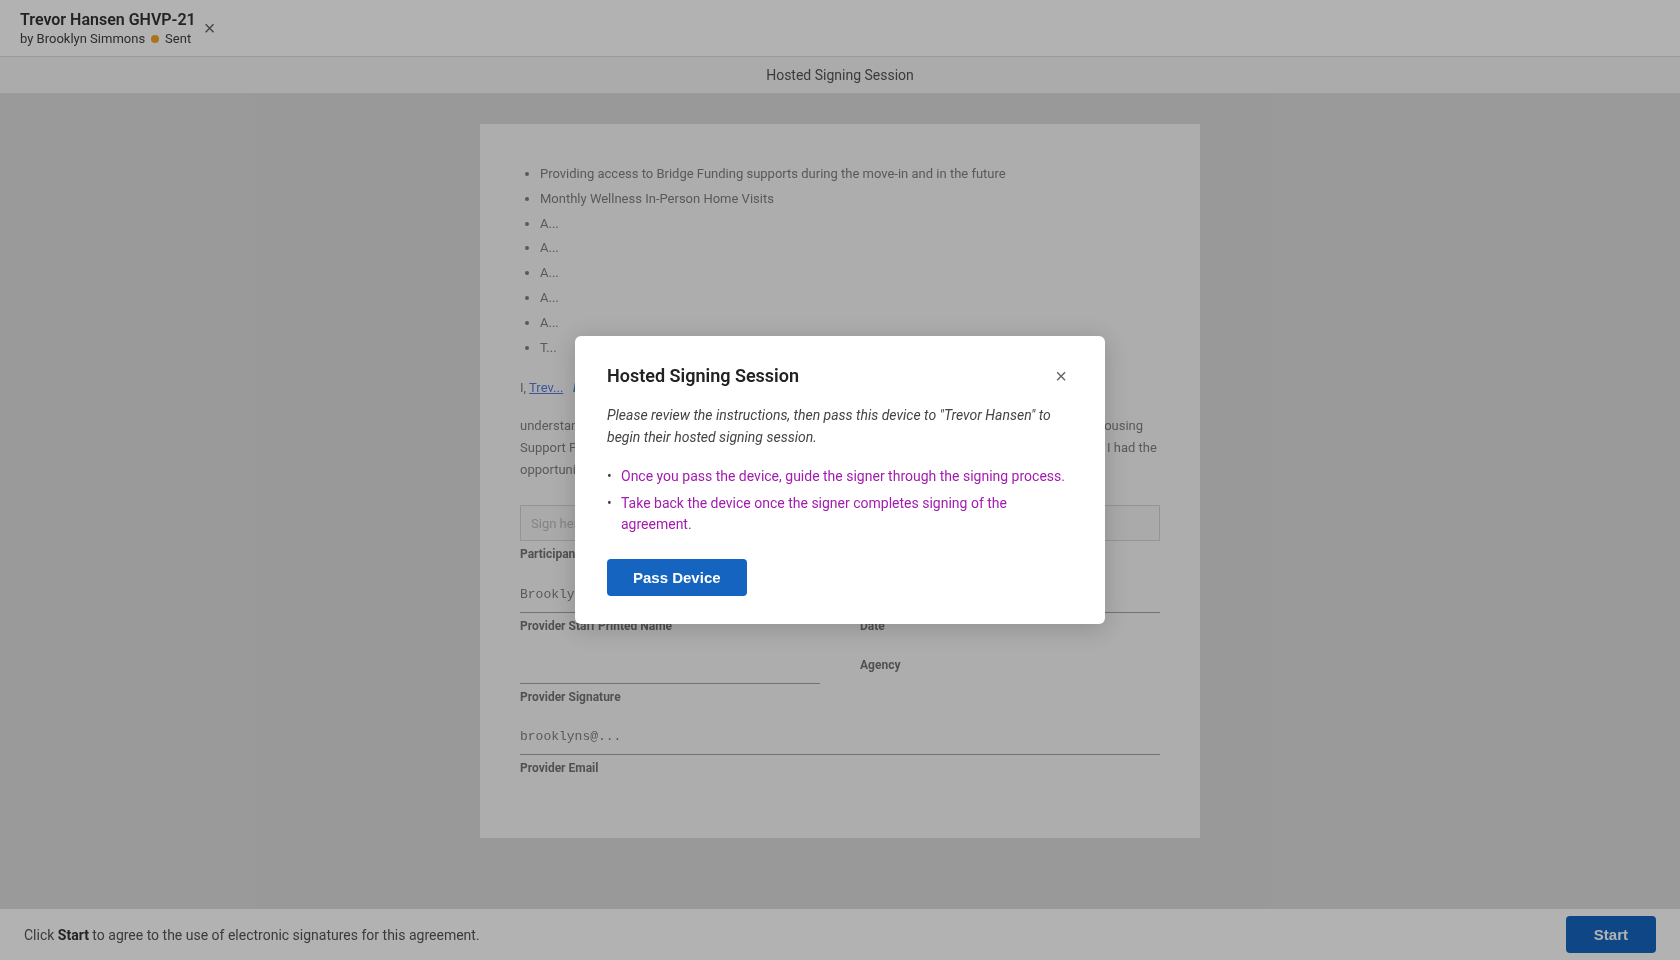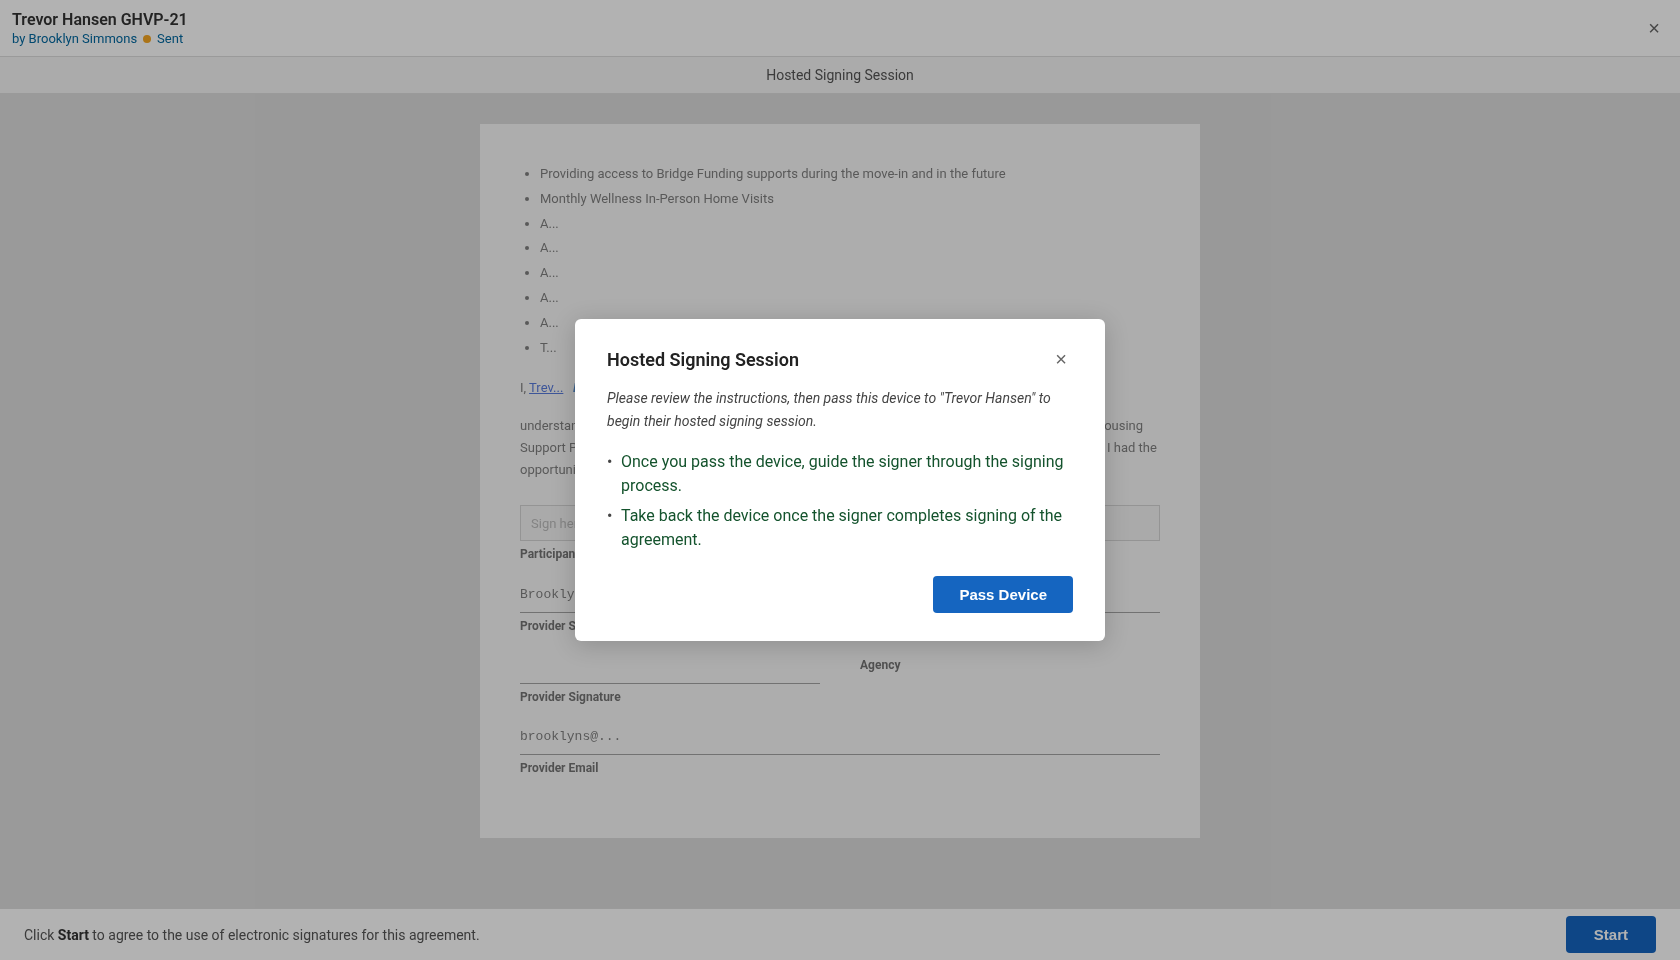--- a/index.html
+++ b/index.html
@@ -9,36 +9,35 @@
       width: 1680px;
       height: 960px;
       overflow: hidden;
       position: relative;
     }
 
     
     .top-bar {
       background: #ffffff;
       border-bottom: 1px solid #ddd;
-      padding: 10px 12px;
-      display: flex;
-      align-items: center;
-      justify-content: space-between;
+      padding: 10px 20px;
+      display: flex;
+      align-items: center;
       position: relative;
       z-index: 1;
     }
     .top-bar-left {}
     .doc-title {
       font-size: 16px;
       font-weight: 600;
       color: #333;
     }
     .doc-meta {
       font-size: 13px;
-      color: #0369a1;
+      color: #404040;
       display: flex;
       align-items: center;
       gap: 6px;
       margin-top: 2px;
     }
     .status-dot {
       width: 8px;
       height: 8px;
       border-radius: 50%;
       background: #f5a623;
@@ -241,37 +240,37 @@
       color: #222;
       margin-bottom: 10px;
     }
 
     .modal-instructions-list {
       list-style: none;
       padding: 0;
       margin: 0 0 24px 0;
     }
     .modal-instructions-list li {
-      font-size: 16px;
-      color: #14532d;
+      font-size: 14px;
+      color: #a21caf;
       padding-left: 14px;
       position: relative;
       margin-bottom: 6px;
       line-height: 1.5;
     }
     .modal-instructions-list li::before {
       content: '•';
       position: absolute;
       left: 0;
       color: #444;
     }
 
     .modal-footer {
       display: flex;
-      justify-content: flex-end;
+      justify-content: flex-start;
     }
 
     .pass-device-btn {
       background: #1565c0;
       color: #fff;
       border: none;
       border-radius: 4px;
       padding: 10px 26px;
       font-size: 15px;
       font-weight: 600;

